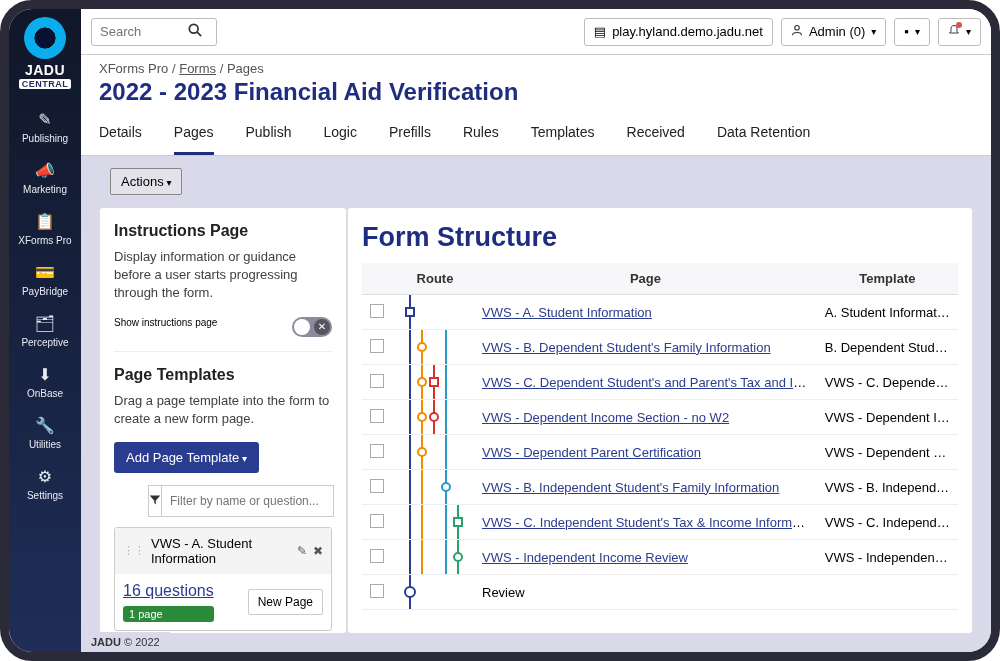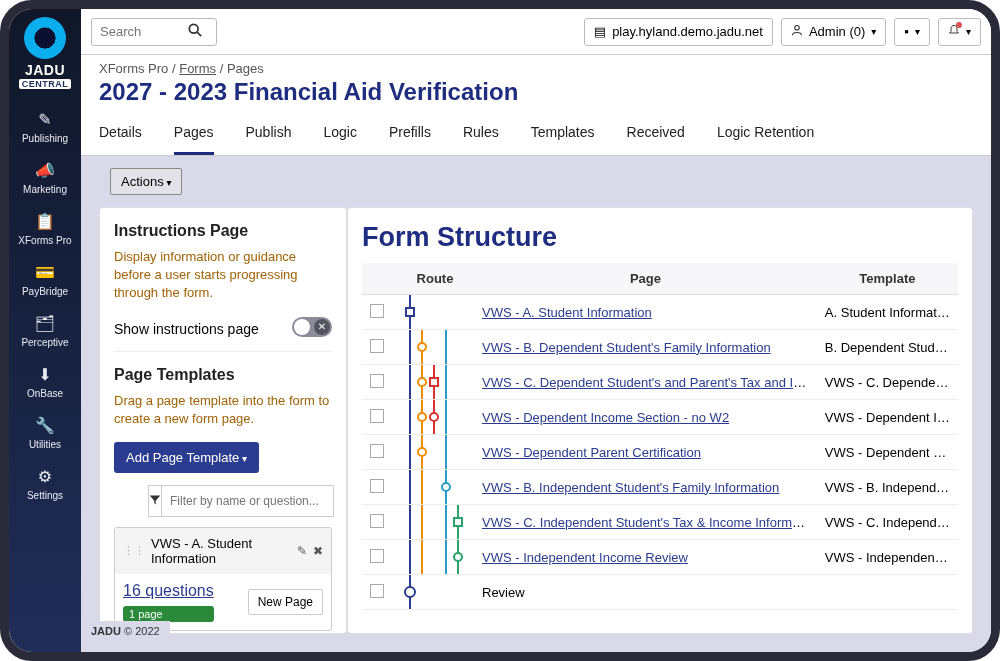--- a/index.html
+++ b/index.html
@@ -23,22 +23,22 @@
 .page-title { background: #fff; padding: 2px 18px 8px 18px; font-size: 24px; font-weight: 800; color: #1f2d80; }
 .tabs-row { background: #fff; border-bottom: 1px solid #ccc; padding: 0 18px; display: flex; gap: 32px; }
 .tab { font-size: 14px; color: #222; padding: 10px 0 12px 0; cursor: pointer; border-bottom: 3px solid transparent; }
 .tab.active { border-bottom: 3px solid #1f2d80; font-weight: 500; }
 .actions-wrap { padding: 12px 18px; margin-left: 11px; }
 .actions-btn { border: 1px solid #888; background: #e2e2e8; font-size: 13px; padding: 5px 10px; border-radius: 2px; cursor: pointer; }
 .content-row { display: flex; gap: 0; padding: 0 18px 18px 18px; flex: 1; overflow: hidden; }
 .left-panel { width: 248px; background: #fff; border: 1px solid #ddd; border-radius: 4px; padding: 14px; overflow-y: auto; }
 .right-panel { flex: 1; background: #fff; border: 1px solid #ddd; border-radius: 4px; padding: 14px; overflow-y: auto; }
 .panel-h { font-size: 16px; font-weight: 700; color: #222; margin-bottom: 8px; }
-.panel-desc { font-size: 13px; color: #a16207; line-height: 1.4; margin-bottom: 14px; }
-.toggle-row { display: flex; align-items: flex-end; justify-content: space-between; font-size: 14px; padding-bottom: 14px; border-bottom: 1px solid #eee; margin-bottom: 14px; }
+.panel-desc { font-size: 13px; color: #404040; line-height: 1.4; margin-bottom: 14px; }
+.toggle-row { display: flex; align-items: flex-start; justify-content: space-between; font-size: 10px; padding-bottom: 14px; border-bottom: 1px solid #eee; margin-bottom: 14px; }
 .toggle { width: 40px; height: 20px; background: #8b8b9a; border-radius: 10px; position: relative; cursor: pointer; }
 .toggle::after { content: "✕"; position: absolute; right: 2px; top: 2px; width: 16px; height: 16px; background: #55555f; border-radius: 50%; color: #fff; font-size: 10px; display: flex; align-items: center; justify-content: center; }
 .toggle .knob { position: absolute; left: 2px; top: 2px; width: 16px; height: 16px; background: #fff; border-radius: 50%; }
 .add-tpl-btn { background: #2a3c8f; color: #fff; border: none; padding: 8px 12px; font-size: 13px; border-radius: 3px; cursor: pointer; }
 .filter-row { display: flex; margin-top: 12px; margin-left: 34px; }
 .filter-icon-btn { width: 32px; height: 32px; border: 1px solid #ccc; background: #fff; display: flex; align-items: center; justify-content: center; cursor: pointer; }
 .filter-input { flex: 1; height: 32px; border: 1px solid #ccc; border-left: none; padding: 0 8px; font-size: 12px; outline: none; }
 .tpl-card { border: 1px solid #ccc; border-radius: 3px; margin-top: 10px; background: #fff; }
 .tpl-card-head { display: flex; align-items: center; background: #f4f4f4; padding: 8px; font-size: 13px; gap: 6px; }
 .drag { color: #aaa; font-size: 11px; cursor: grab; }
@@ -49,21 +49,21 @@
 .badge { background: #2a8a3a; color: #fff; font-size: 11px; padding: 2px 6px; border-radius: 3px; }
 .newpage-btn { border: 1px solid #ccc; background: #fff; font-size: 12px; padding: 5px 9px; border-radius: 2px; cursor: pointer; }
 .fs-title { font-size: 27px; font-weight: 800; color: #1f2d80; margin-bottom: 10px; }
 .fs-table { width: 100%; border-collapse: collapse; font-size: 13px; }
 .fs-table thead th { text-align: center; font-weight: 600; color: #333; background: #f7f7fa; border-bottom: 1px solid #ddd; padding: 8px; }
 .fs-table td { border-bottom: 1px solid #eee; padding: 8px; vertical-align: middle; white-space: nowrap; overflow: hidden; text-overflow: ellipsis; max-width: 140px; }
 .fs-table td.page-cell { max-width: 340px; }
 .page-link { color: #2a3c8f; text-decoration: underline; cursor: pointer; }
 .chk { width: 14px; height: 14px; border: 1px solid #aaa; display: inline-block; }
 .route-cell svg { display: block; }
-.footer-c { position: absolute; bottom: 11px; left: 72px; font-size: 11px; color: #333; padding: 4px 10px; background: #d9d9ea; }
+.footer-c { position: absolute; bottom: 0; left: 72px; font-size: 11px; color: #333; padding: 4px 10px; background: #d9d9ea; }
 .caret::after { content: " ▾"; font-size: 10px; }
 .notif-dot { position: relative; }
 .notif-dot::after { content: ""; position: absolute; top: -2px; right: -2px; width: 6px; height: 6px; background: #d9534f; border-radius: 50%; }
 </style>
 </head>
 <body>
 
 <div class="device-frame">
 <div class="app-shell">
 
@@ -144,32 +144,32 @@
         </span>
       </button>
     </div>
 
     <div class="breadcrumb-row">
       <span>XForms Pro</span> /
       <a href="#">Forms</a> /
       <span>Pages</span>
     </div>
 
-    <div class="page-title">2027 - 2023 Financial Aid Verification</div>
+    <div class="page-title">2022 - 2023 Financial Aid Verification</div>
 
     <div class="tabs-row" id="tabs-row">
           <div class="tab">Details</div>
           <div class="tab active">Pages</div>
           <div class="tab">Publish</div>
           <div class="tab">Logic</div>
           <div class="tab">Prefills</div>
           <div class="tab">Rules</div>
           <div class="tab">Templates</div>
           <div class="tab">Received</div>
-          <div class="tab">Logic Retention</div>
+          <div class="tab">Data Retention</div>
         </div>
 
     <div class="actions-wrap">
       <button class="actions-btn caret">Actions</button>
     </div>
 
     <div class="content-row">
 
       <div class="left-panel">
         <div class="panel-h">Instructions Page</div>

